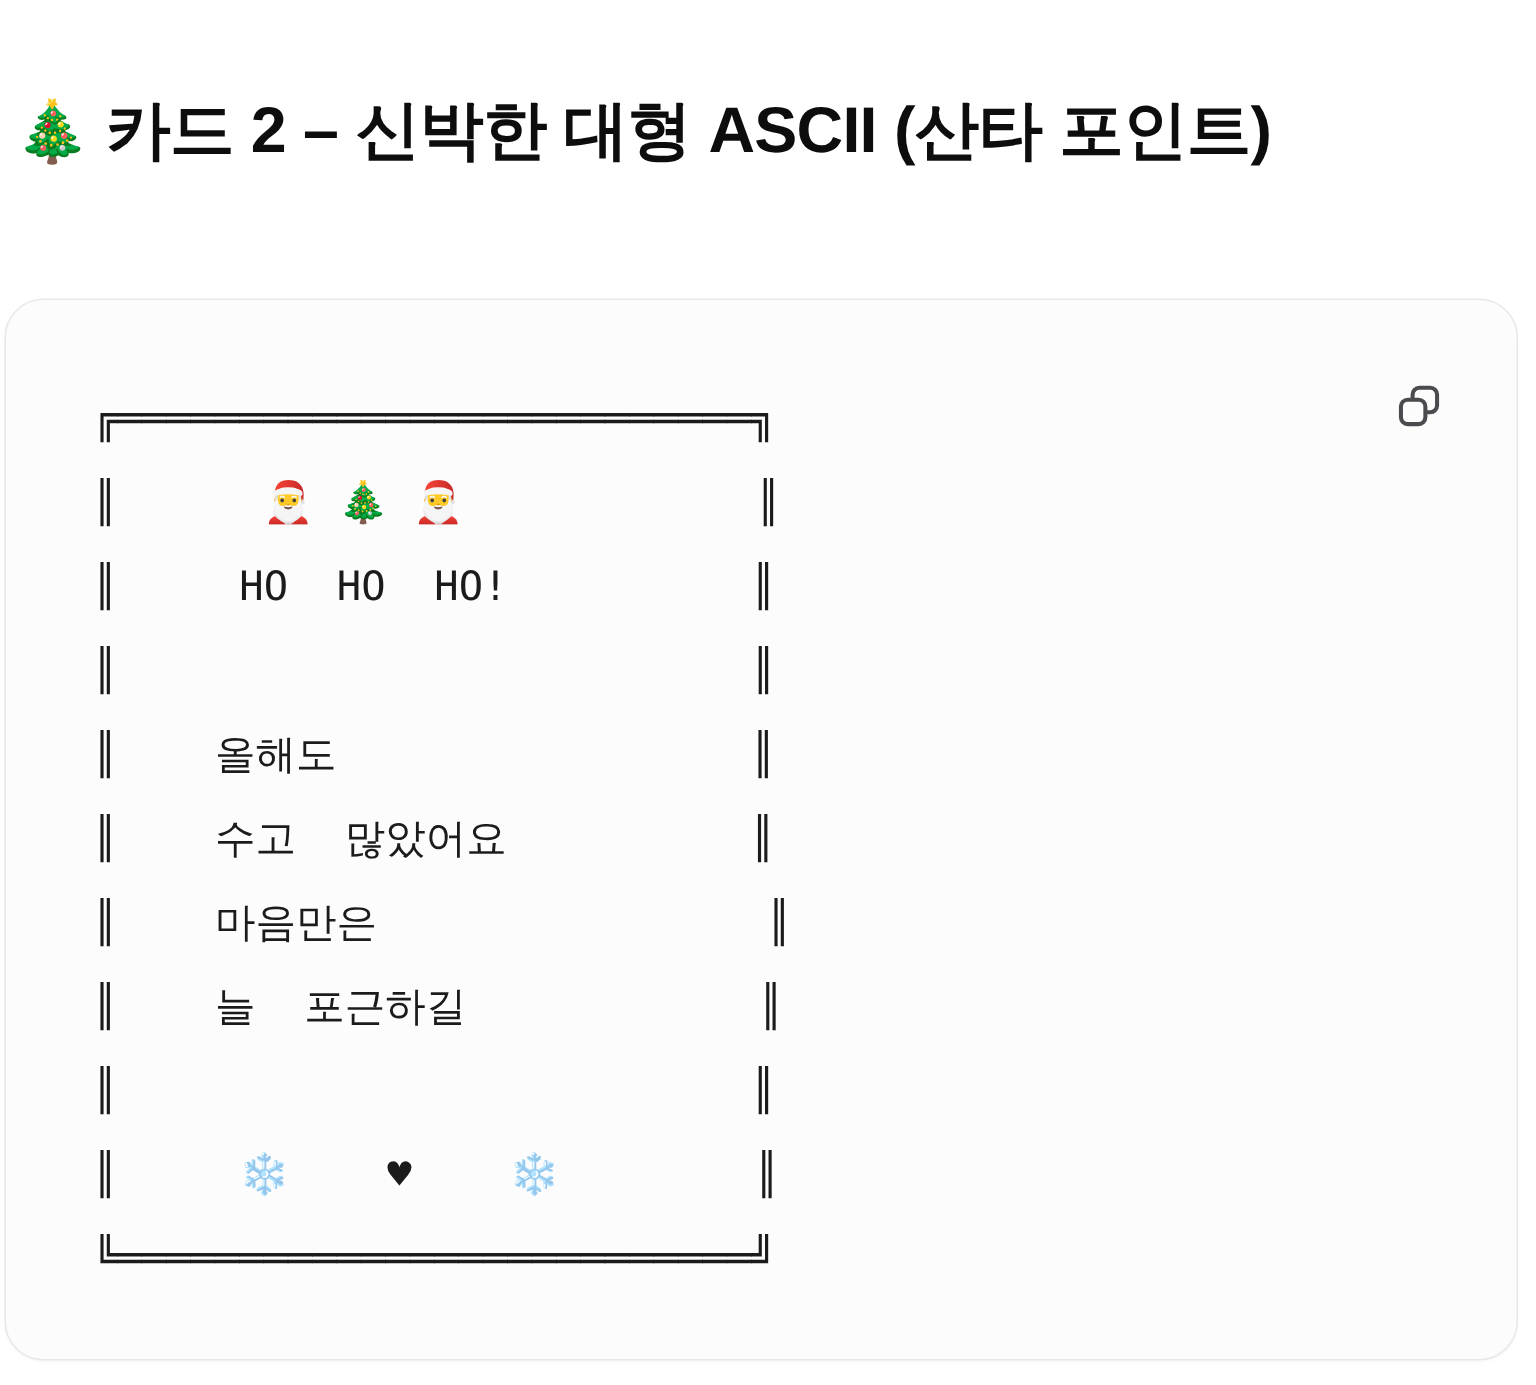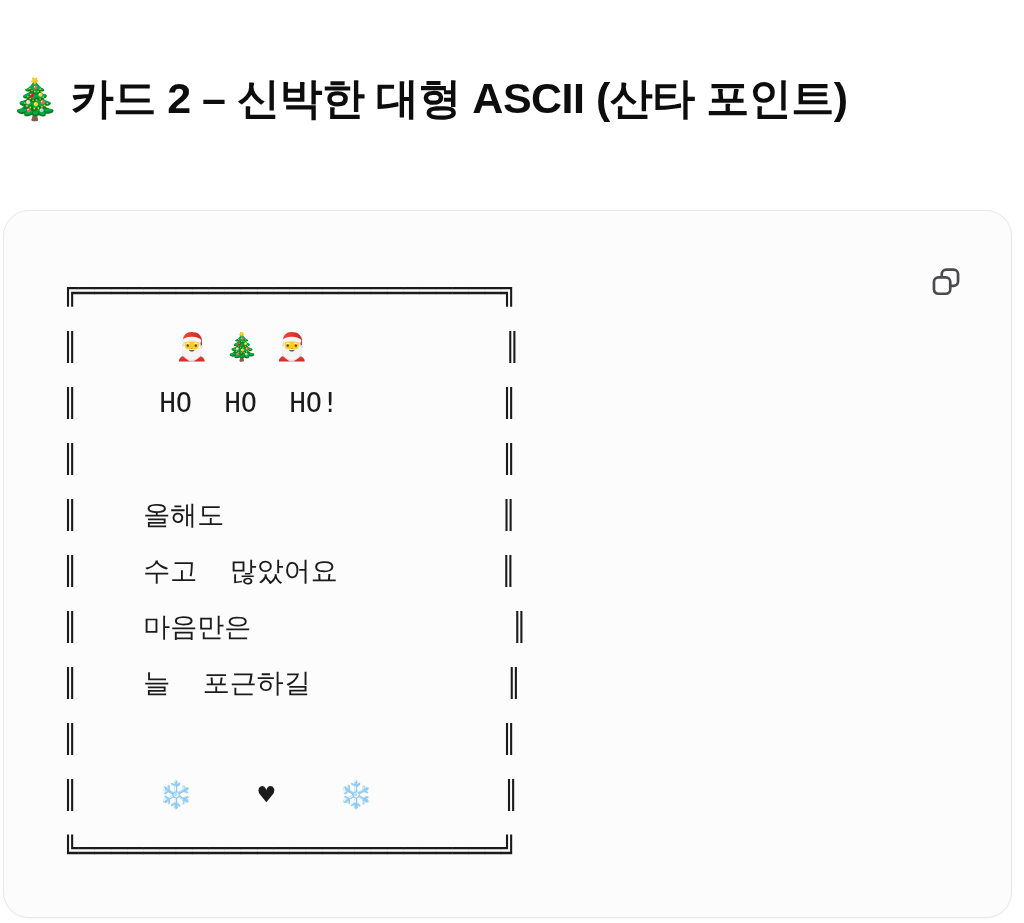--- a/index.html
+++ b/index.html
@@ -13,21 +13,20 @@
   body {
     font-family: "Liberation Sans", sans-serif;
     color: #0d0d0d;
   }
 
   .page {
     position: relative;
     width: 1024px;
     height: 690px;
     background: #ffffff;
-    margin-top: 11px;
   }
 
   
   .heading {
     position: absolute;
     left: 10px;
     top: 28px;
     width: 990px;
     font-size: 43px;
     line-height: 1.42;

